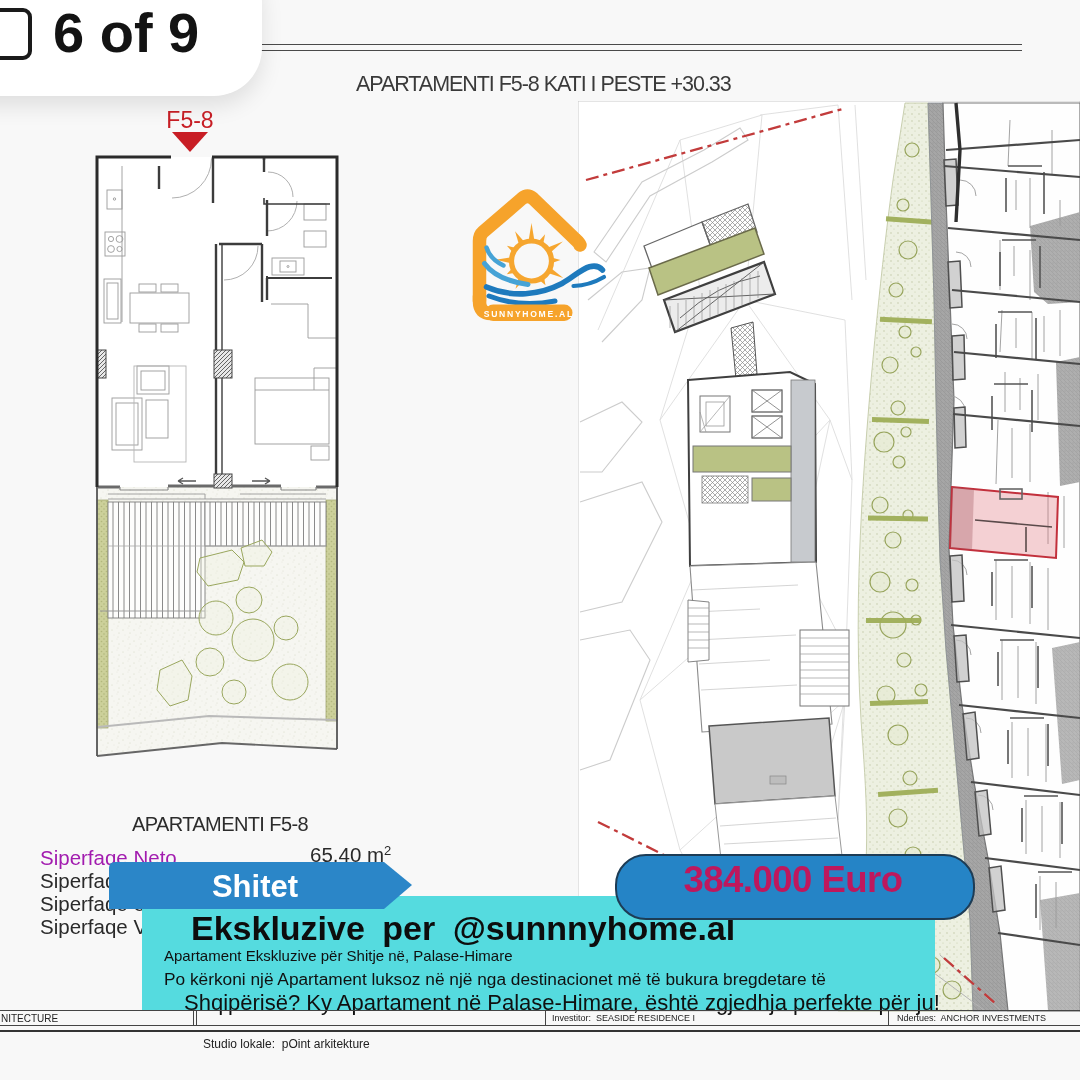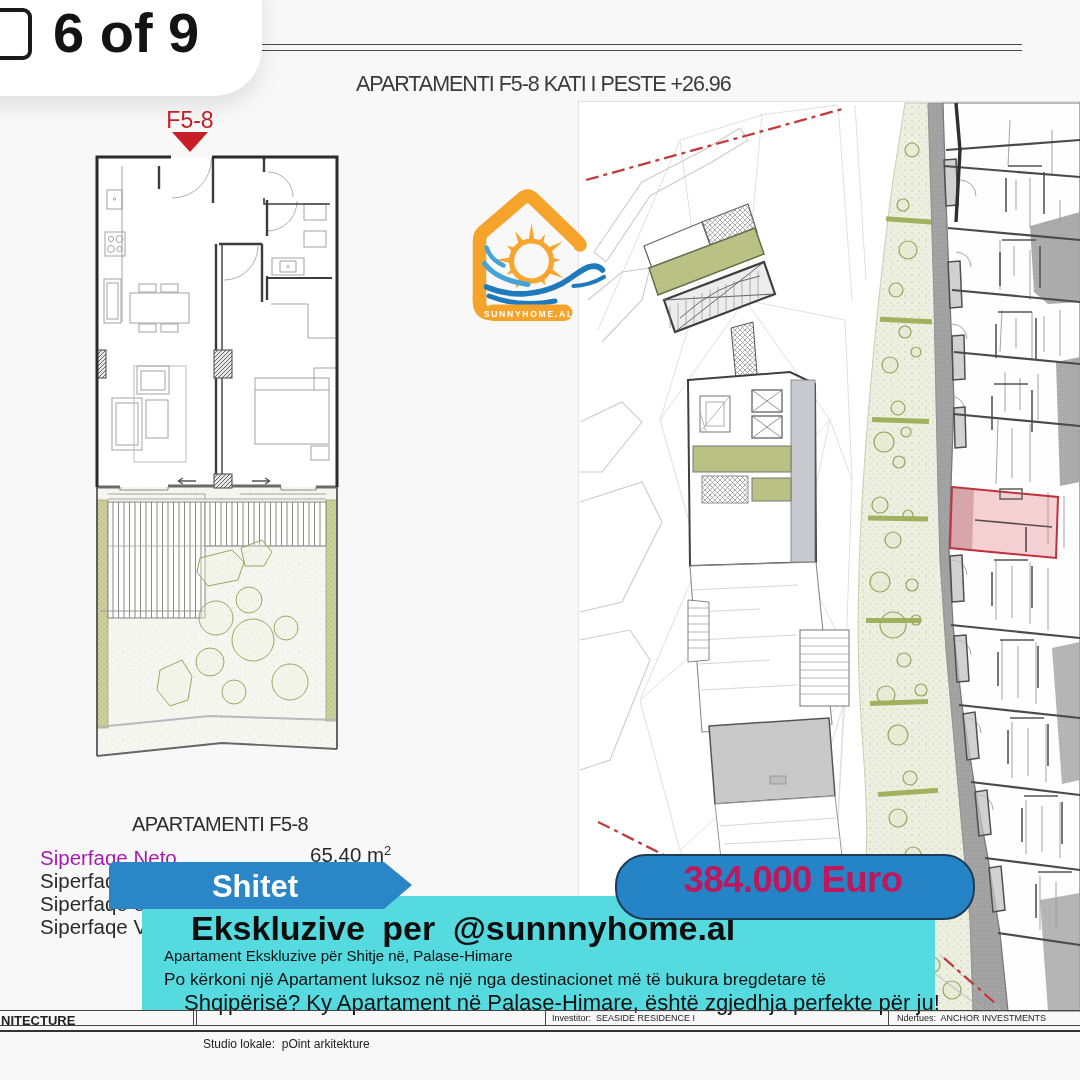--- a/index.html
+++ b/index.html
@@ -394,21 +394,21 @@
     <path d="M486.5 289.5 C512 300.5 540 297.5 562 286 C573 280 581 271.5 589.5 269.2 C595 267.8 599.5 268.8 602.5 272.5" stroke="#1E7ABD" stroke-width="5.6"></path>
     <path d="M573.5 288.5 Q589.5 288 604 279.5" stroke="#1E7ABD" stroke-width="4.2"></path>
     <path d="M489 298.5 Q520 310.5 555 303.5" stroke="#1E7ABD" stroke-width="5"></path>
   </g>
 
   <rect x="485" y="304.5" width="87.5" height="16.5" rx="8.2" fill="#F6A32B"></rect>
   <text x="528.8" y="316.5" font-size="8.6" font-weight="bold" fill="#fff" text-anchor="middle" letter-spacing="1.7" font-family="Liberation Sans,sans-serif">SUNNYHOME.AL</text>
 </svg>
 
 <div class="abs" style="left:255px;top:44px;width:767px;height:5px;border-top:1px solid #4a4a4a;border-bottom:1px solid #4a4a4a;"></div>
-<div class="abs" style="left:356px;top:72px;font-size:21.5px;color:#3a3a3a;letter-spacing:-1.05px;">APARTAMENTI F5-8 KATI I PESTE +26.96</div>
+<div class="abs" style="left:356px;top:72px;font-size:21.5px;color:#3a3a3a;letter-spacing:-1.05px;">APARTAMENTI F5-8 KATI I PESTE +30.33</div>
 
 <div class="abs" style="left:-60px;top:-45px;width:322px;height:141px;background:#fff;border-radius:48px;box-shadow:0 10px 22px rgba(0,0,0,0.10);"></div>
 <div class="abs" style="left:-16px;top:8px;width:40px;height:44px;border:4px solid #1a1a1a;border-radius:9px;"></div>
 <div class="abs" style="left:53px;top:0px;font-size:56px;font-weight:600;color:#131313;">6 of 9</div>
 
 <div class="abs" style="left:142px;top:896px;width:793px;height:115px;background:#55dbdf;"></div>
 <div class="abs" style="left:191px;top:909px;font-size:34px;font-weight:bold;color:#0d0d0d;word-spacing:8px;">Ekskluzive per @sunnnyhome.al</div>
 <div class="abs" style="left:164px;top:943.5px;font-size:15px;line-height:24px;color:#101010;">Apartament Ekskluzive për Shitje në, Palase-Himare</div>
 <div class="abs" style="left:164px;top:967px;font-size:17.3px;line-height:24px;color:#101010;">Po kërkoni një Apartament luksoz në një nga destinacionet më të bukura bregdetare të</div>
 <div class="abs" style="left:164px;top:990.5px;font-size:22px;line-height:24px;color:#101010;margin-left:20px;">Shqipërisë? Ky Apartament në Palase-Himare, është zgjedhja perfekte për ju!</div>
@@ -421,16 +421,16 @@
 <div class="abs" style="left:615px;top:854px;width:356px;height:62px;background:#2584c6;border:2px solid #1d3c55;border-radius:31px;"></div>
 <div class="abs" style="left:615px;top:859px;width:356px;text-align:center;font-size:36.5px;font-weight:bold;color:#be185d;letter-spacing:-0.5px;">384.000 Euro</div>
 
 <div class="abs" style="left:0;top:1010px;width:1080px;height:1px;background:#444;"></div>
 <div class="abs" style="left:0;top:1025px;width:1080px;height:1px;background:#444;"></div>
 <div class="abs" style="left:0;top:1029.5px;width:1080px;height:2.5px;background:#333;"></div>
 <div class="abs" style="left:193px;top:1010px;width:1px;height:15px;background:#444;"></div>
 <div class="abs" style="left:196px;top:1010px;width:1px;height:15px;background:#444;"></div>
 <div class="abs" style="left:545px;top:1010px;width:1px;height:15px;background:#444;"></div>
 <div class="abs" style="left:888px;top:1010px;width:1px;height:15px;background:#444;"></div>
-<div class="abs" style="left:1px;top:1013px;font-size:13px;color:#222;font-weight:bold;">NITECTURE</div>
+<div class="abs" style="left:1px;top:1013px;font-size:10px;color:#222;">NITECTURE</div>
 <div class="abs" style="left:203px;top:1037px;font-size:12px;color:#222;">Studio lokale:&nbsp; pOint arkitekture</div>
 <div class="abs" style="left:552px;top:1013px;font-size:9px;color:#222;">Investitor:&nbsp; SEASIDE RESIDENCE I</div>
 <div class="abs" style="left:897px;top:1013px;font-size:9px;color:#222;">Ndertues:&nbsp; ANCHOR INVESTMENTS</div>
 
 </body></html>

